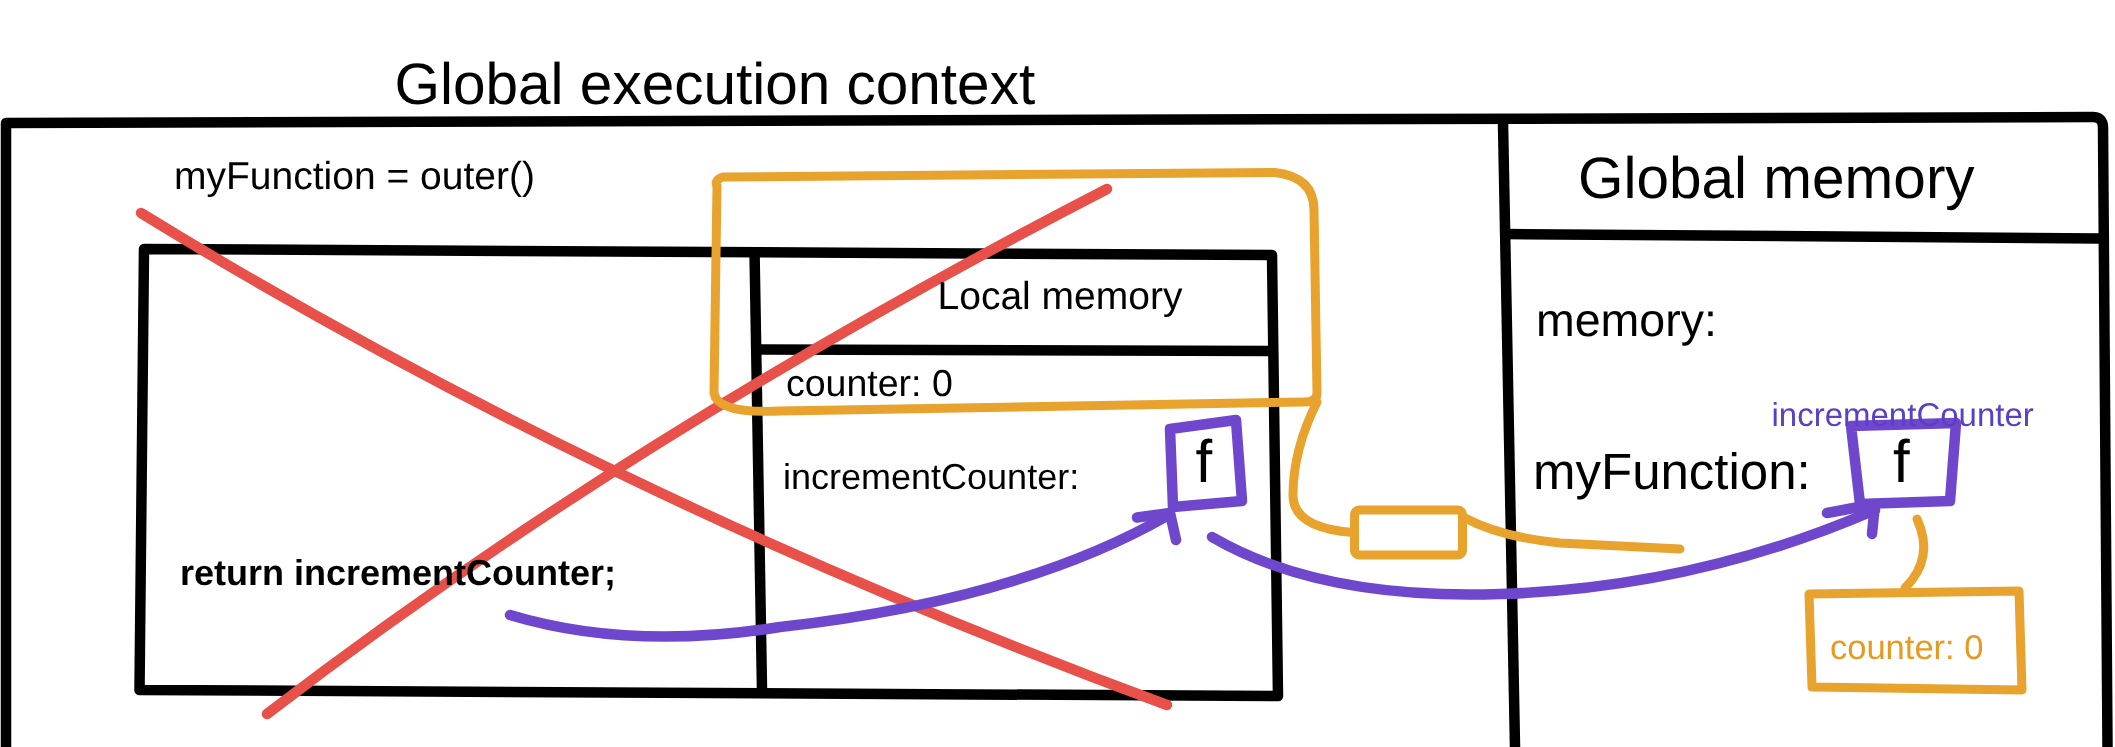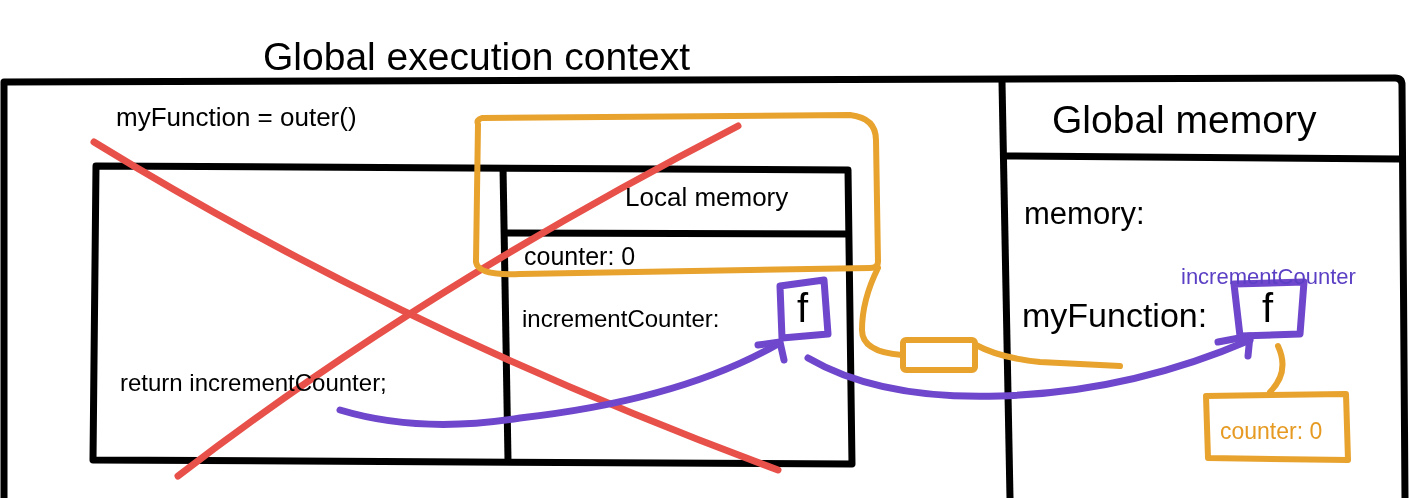--- a/index.html
+++ b/index.html
@@ -2,21 +2,21 @@
 <html><head>
   <meta charset="utf-8">
   <style>
     html, body { margin: 0; padding: 0; background: #ffffff; }
     body { width: 1410px; height: 498px; position: relative; overflow: hidden;
            font-family: "Liberation Sans", sans-serif; color: #000; }
     svg { position: absolute; left: 0; top: 0; }
     .t { position: absolute; white-space: nowrap; line-height: 1; }
     .title { left: 263px; top: 14px; font-size: 39px; margin-top: 23px; }
     .call { left: 116px; top: 104px; font-size: 26px; text-align: center; }
-    .ret { left: 120px; top: 371px; font-size: 24px; }
+    .ret { left: 120px; top: 371px; font-size: 24px; font-weight: bold; }
     .lm-head { left: 597px; top: 184px; font-size: 26px; margin-left: 28px; }
     .counter { left: 524px; top: 244px; font-size: 25px; }
     .inc { left: 522px; top: 307px; font-size: 24px; }
     .f1 { left: 797px; top: 288px; font-size: 40px; }
     .gm-head { left: 1052px; top: 100px; font-size: 39px; text-align: right; }
     .outer { left: 1024px; top: 198px; font-size: 31px; }
     .myfn { left: 1022px; top: 298px; font-size: 34px; }
     .f2 { left: 1262px; top: 288px; font-size: 40px; }
     .inc-label { left: 1181px; top: 252px; font-size: 22px; color: #5b3fc4; margin-top: 14px; }
     .cnt2 { left: 1220px; top: 420px; font-size: 23px; color: #e69a22; }

